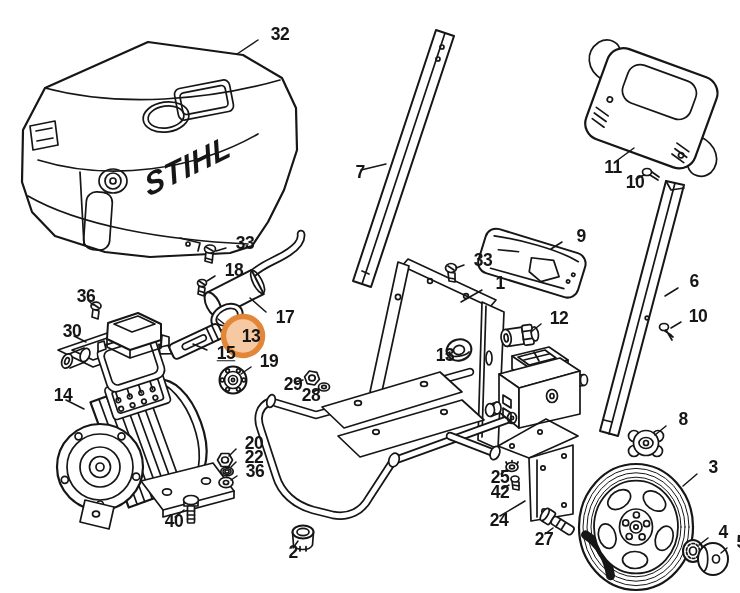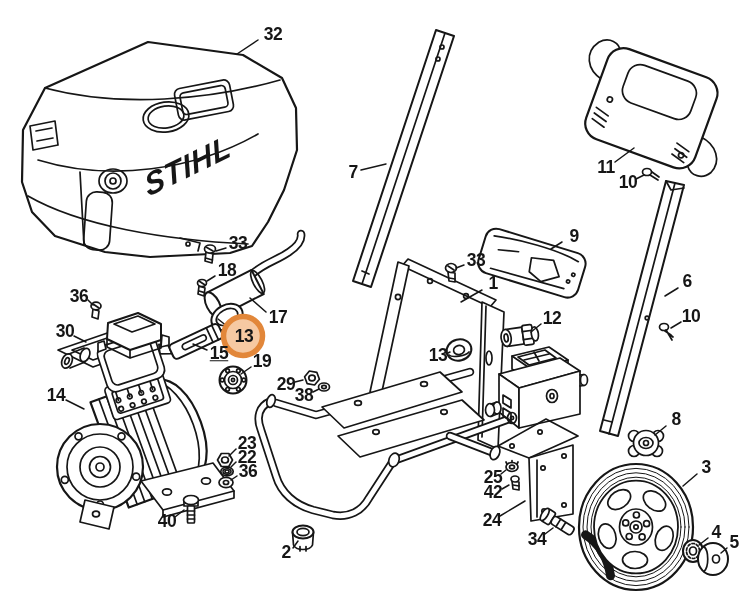--- a/index.html
+++ b/index.html
@@ -1,19 +1,19 @@
 <!DOCTYPE html>
 <html><head>
 <meta charset="utf-8">
 <style>
   html,body{margin:0;padding:0;background:#ffffff;}
   .stage{position:relative;width:740px;height:593px;background:#ffffff;overflow:hidden;
          font-family:"Liberation Sans",sans-serif;}
   .stage svg{position:absolute;left:0;top:0;}
-  .callout-layer{position:absolute;left:1px;top:0;width:676px;height:593px;}
+  .callout-layer{position:absolute;left:8px;top:0;width:676px;height:593px;}
   .callout{position:absolute;transform:translate(-50%,-50%);font-size:17.5px;font-weight:bold;
            color:#161616;line-height:1;letter-spacing:-0.5px;cursor:pointer;user-select:none;}
   [data-name="leader-lines"] line{stroke:#161616;stroke-width:1.5;}
   .ink{fill:none;stroke:#161616;stroke-width:1.7;stroke-linecap:round;stroke-linejoin:round;}
   .wfill{fill:#ffffff;}
   .to{stroke:#161616;stroke-width:8.5;fill:none;stroke-linecap:round;stroke-linejoin:round;}
   .ti{stroke:#ffffff;stroke-width:5;fill:none;stroke-linecap:round;stroke-linejoin:round;}
 </style>
 </head>
 <body>
@@ -426,22 +426,22 @@
       <div class="callout" data-name="part-callout-33" style="left: 237px; top: 244px;">33</div>
       <div class="callout" data-name="part-callout-18" style="left: 226px; top: 271px;">18</div>
       <div class="callout" data-name="part-callout-17" style="left: 277px; top: 318px;">17</div>
       <div class="callout" data-name="part-callout-16" style="left: 243px; top: 337px;">13</div>
       <div class="callout" data-name="part-callout-15" style="left: 218px; top: 354px; text-decoration: underline;">15</div>
       <div class="callout" data-name="part-callout-19" style="left: 261px; top: 362px;">19</div>
       <div class="callout" data-name="part-callout-31" style="left: 78px; top: 297px;">36</div>
       <div class="callout" data-name="part-callout-30" style="left: 64px; top: 332px;">30</div>
       <div class="callout" data-name="part-callout-14" style="left: 55px; top: 396px;">14</div>
       <div class="callout" data-name="part-callout-29" style="left: 285px; top: 385px;">29</div>
-      <div class="callout" data-name="part-callout-28" style="left: 303px; top: 396px;">38</div>
-      <div class="callout" data-name="part-callout-23" style="left: 246px; top: 444px;">23</div>
+      <div class="callout" data-name="part-callout-28" style="left: 303px; top: 396px;">28</div>
+      <div class="callout" data-name="part-callout-23" style="left: 246px; top: 444px;">20</div>
       <div class="callout" data-name="part-callout-22" style="left: 246px; top: 458px;">22</div>
       <div class="callout" data-name="part-callout-21" style="left: 247px; top: 472px;">36</div>
       <div class="callout" data-name="part-callout-20" style="left: 166px; top: 522px;">40</div>
       <div class="callout" data-name="part-callout-2" style="left: 285px; top: 553px;">2</div>
       <div class="callout" data-name="part-callout-7" style="left: 352px; top: 173px;">7</div>
       <div class="callout" data-name="part-callout-1" style="left: 492px; top: 284px;">1</div>
       <div class="callout" data-name="part-callout-33" style="left: 475px; top: 261px;">33</div>
       <div class="callout" data-name="part-callout-9" style="left: 573px; top: 237px;">9</div>
       <div class="callout" data-name="part-callout-12" style="left: 551px; top: 319px;">12</div>
       <div class="callout" data-name="part-callout-13" style="left: 437px; top: 356px;">13</div>
@@ -449,15 +449,15 @@
       <div class="callout" data-name="part-callout-10" style="left: 627px; top: 183px;">10</div>
       <div class="callout" data-name="part-callout-6" style="left: 686px; top: 282px;">6</div>
       <div class="callout" data-name="part-callout-10" style="left: 690px; top: 317px;">10</div>
       <div class="callout" data-name="part-callout-8" style="left: 675px; top: 420px;">8</div>
       <div class="callout" data-name="part-callout-3" style="left: 705px; top: 468px;">3</div>
       <div class="callout" data-name="part-callout-4" style="left: 715px; top: 533px;">4</div>
       <div class="callout" data-name="part-callout-5" style="left: 733px; top: 543px;">5</div>
       <div class="callout" data-name="part-callout-24" style="left: 491px; top: 521px;">24</div>
       <div class="callout" data-name="part-callout-25" style="left: 492px; top: 478px;">25</div>
       <div class="callout" data-name="part-callout-26" style="left: 492px; top: 493px;">42</div>
-      <div class="callout" data-name="part-callout-27" style="left: 536px; top: 540px;">34</div>
+      <div class="callout" data-name="part-callout-27" style="left: 536px; top: 540px;">27</div>
     </div>
 </div>
 
 </body></html>

